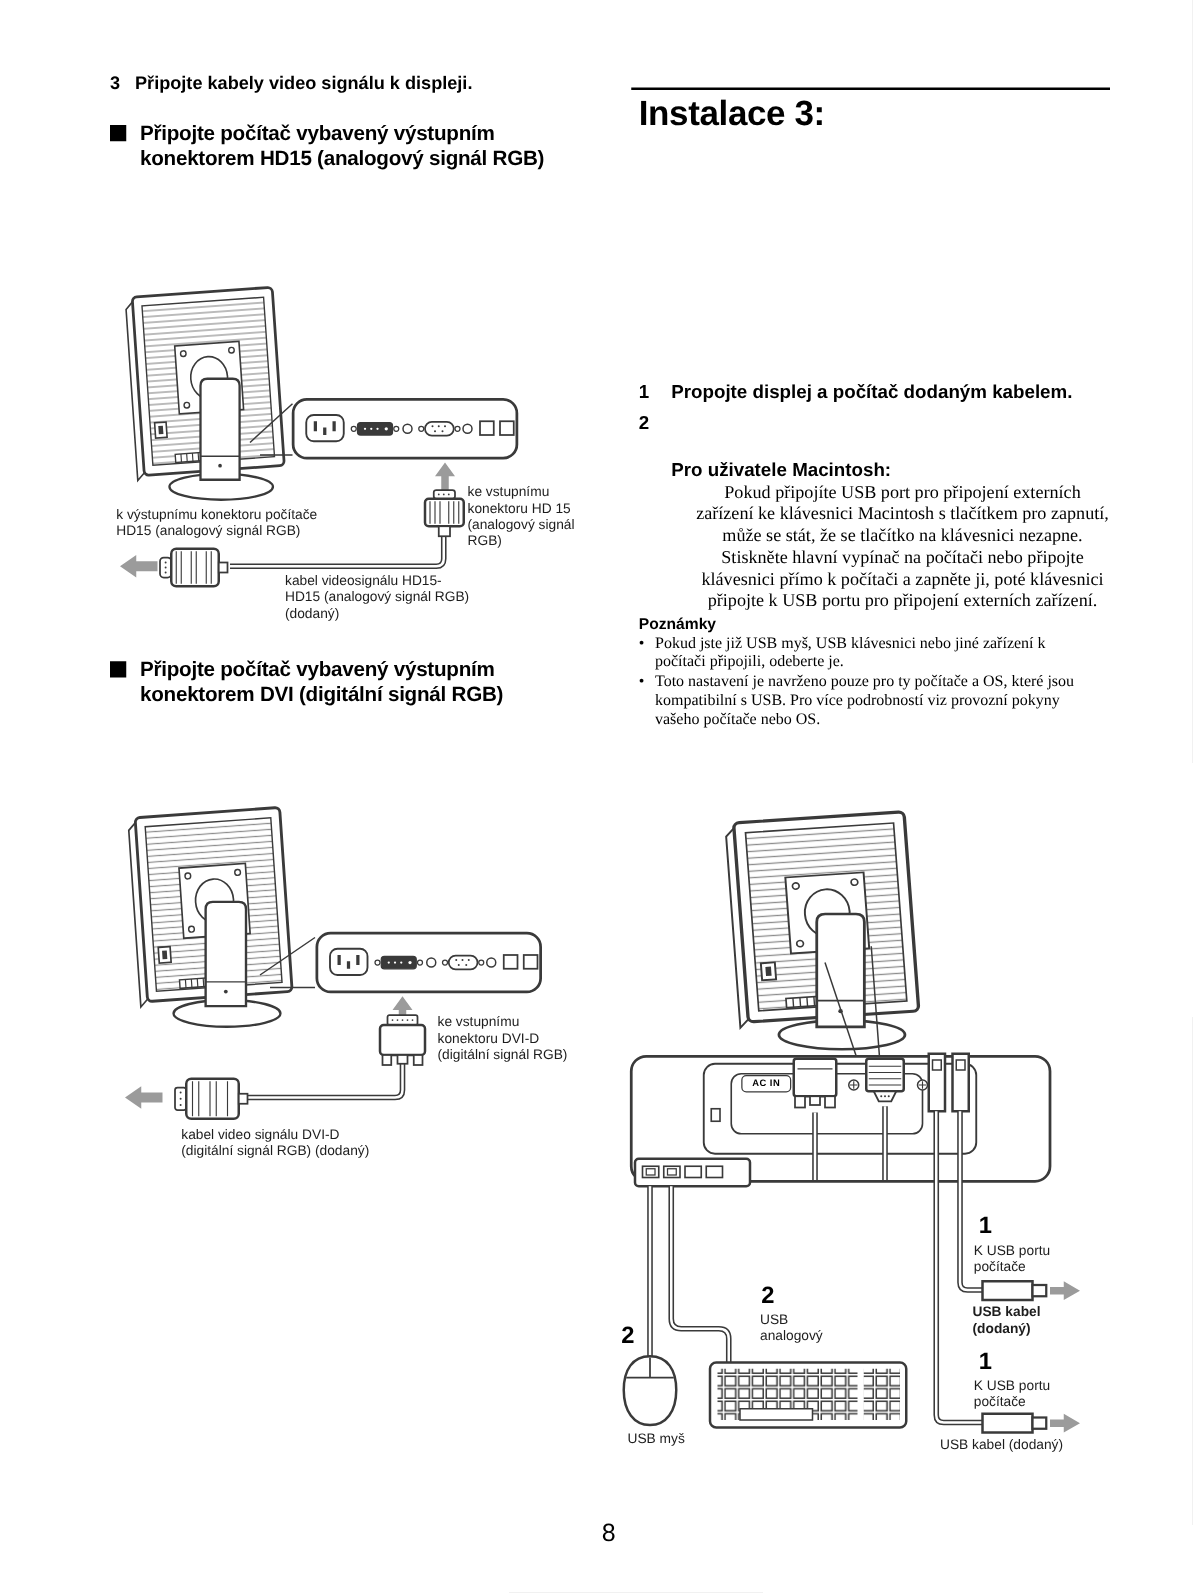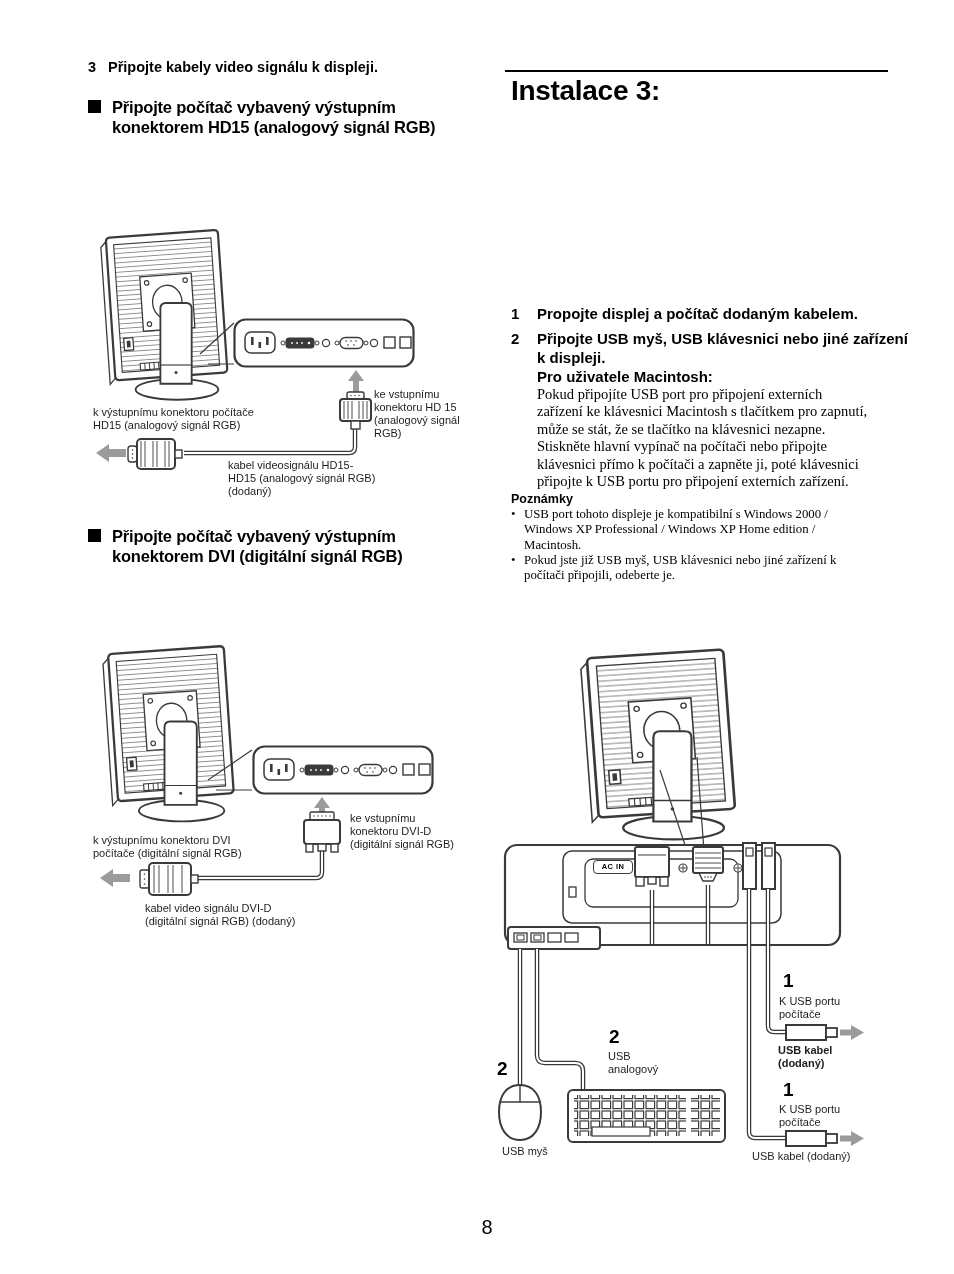--- a/index.html
+++ b/index.html
@@ -201,54 +201,50 @@
           <use href="#dvi-plug-up"></use>
         </g>
       <g transform="translate(52,222)">
           <use href="#dvi-plug-left"></use>
         </g>
       <use href="#arrow-left" x="12" y="229"></use>
     </svg>
     <div class="d dlabel pre" style="left:262px;top:172px;width:130px;">ke vstupnímu
 konektoru DVI-D
 (digitální signál RGB)</div>
-    <div class="d dlabel pre" style="left:5px;top:194px;width:220px;">k výstupnímu konektoru DVI
-počítače (digitální signál RGB)</div>
     <div class="d dlabel pre" style="left:57px;top:262px;width:200px;">kabel video signálu DVI-D
 (digitální signál RGB) (dodaný)</div>
   </div>
 
   <div class="d hr" style="left:505px;top:70px;width:383px;"></div>
   <div class="d h-main" style="left:511px;top:76px;width:392px;padding-left:124px;box-sizing:border-box;">
     <span class="d" style="left:0;top:0;">Instalace 3:</span>
   </div>
 
 
   <div class="d step-text" style="left:511px;top:305px;">1</div>
   <div class="d step-text pre" style="left:537px;top:305px;width:370px;">Propojte displej a počítač dodaným kabelem.</div>
 
   <div class="d step-text" style="left:511px;top:330px;">2</div>
-  <div class="d step-text pre" style="left:537px;top:330px;width:380px;">Připojte USB myš, USB klávesnici nebo jiné zařízení
-k displeji.</div>
 
   <div class="d step-text" style="left:537px;top:368px;">Pro uživatele Macintosh:</div>
-  <div class="d body-text serif pre" style="left:537px;top:386px;width:370px;">Pokud připojíte USB port pro připojení externích
+  <div class="d body-text serif pre" style="left:537px;top:386px;width:370px;text-align:center;">Pokud připojíte USB port pro připojení externích
 zařízení ke klávesnici Macintosh s tlačítkem pro zapnutí,
 může se stát, že se tlačítko na klávesnici nezapne.
 Stiskněte hlavní vypínač na počítači nebo připojte
 klávesnici přímo k počítači a zapněte ji, poté klávesnici
 připojte k USB portu pro připojení externích zařízení.</div>
 
   <div class="d note-h" style="left:511px;top:492px;">Poznámky</div>
   <div class="d" style="left:511px;top:507px;width:400px;">
-    <div class="note-li note-text serif pre">USB port tohoto displeje je kompatibilní s Windows 2000 /
-Windows XP Professional / Windows XP Home edition /
-Macintosh.</div>
     <div class="note-li note-text serif pre">Pokud jste již USB myš, USB klávesnici nebo jiné zařízení k
 počítači připojili, odeberte je.</div>
+    <div class="note-li note-text serif pre">Toto nastavení je navrženo pouze pro ty počítače a OS, které jsou
+kompatibilní s USB. Pro více podrobností viz provozní pokyny
+vašeho počítače nebo OS.</div>
   </div>
 
   <div class="d" style="left:495px;top:635px;width:435px;height:540px;">
     <svg width="435" height="540">
       <g transform="translate(80,8) scale(1.12,1.05)">
         <use href="#monitor-rear"></use>
       </g>
       <path d="M165 135 L192 216 M202 122 L209 216" stroke="#3a3a3a" stroke-width="1.2" fill="none"></path>
 
       <g stroke="#3a3a3a">

